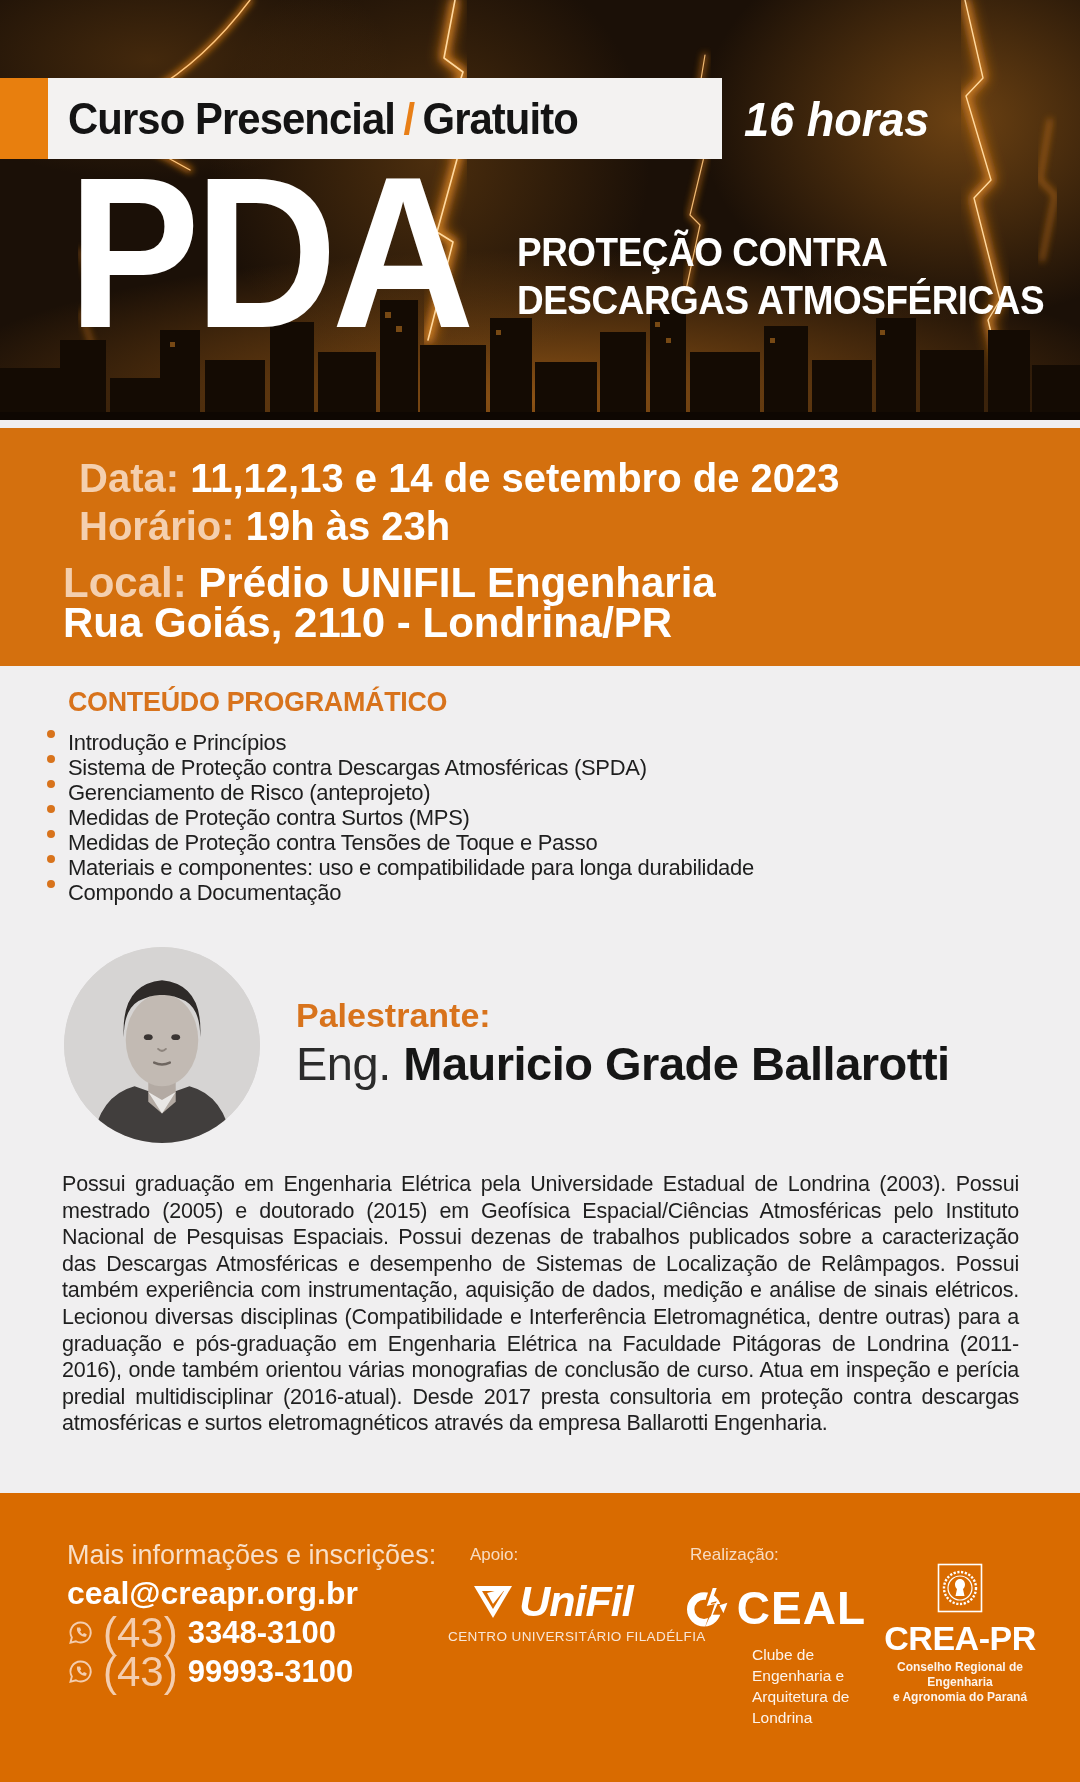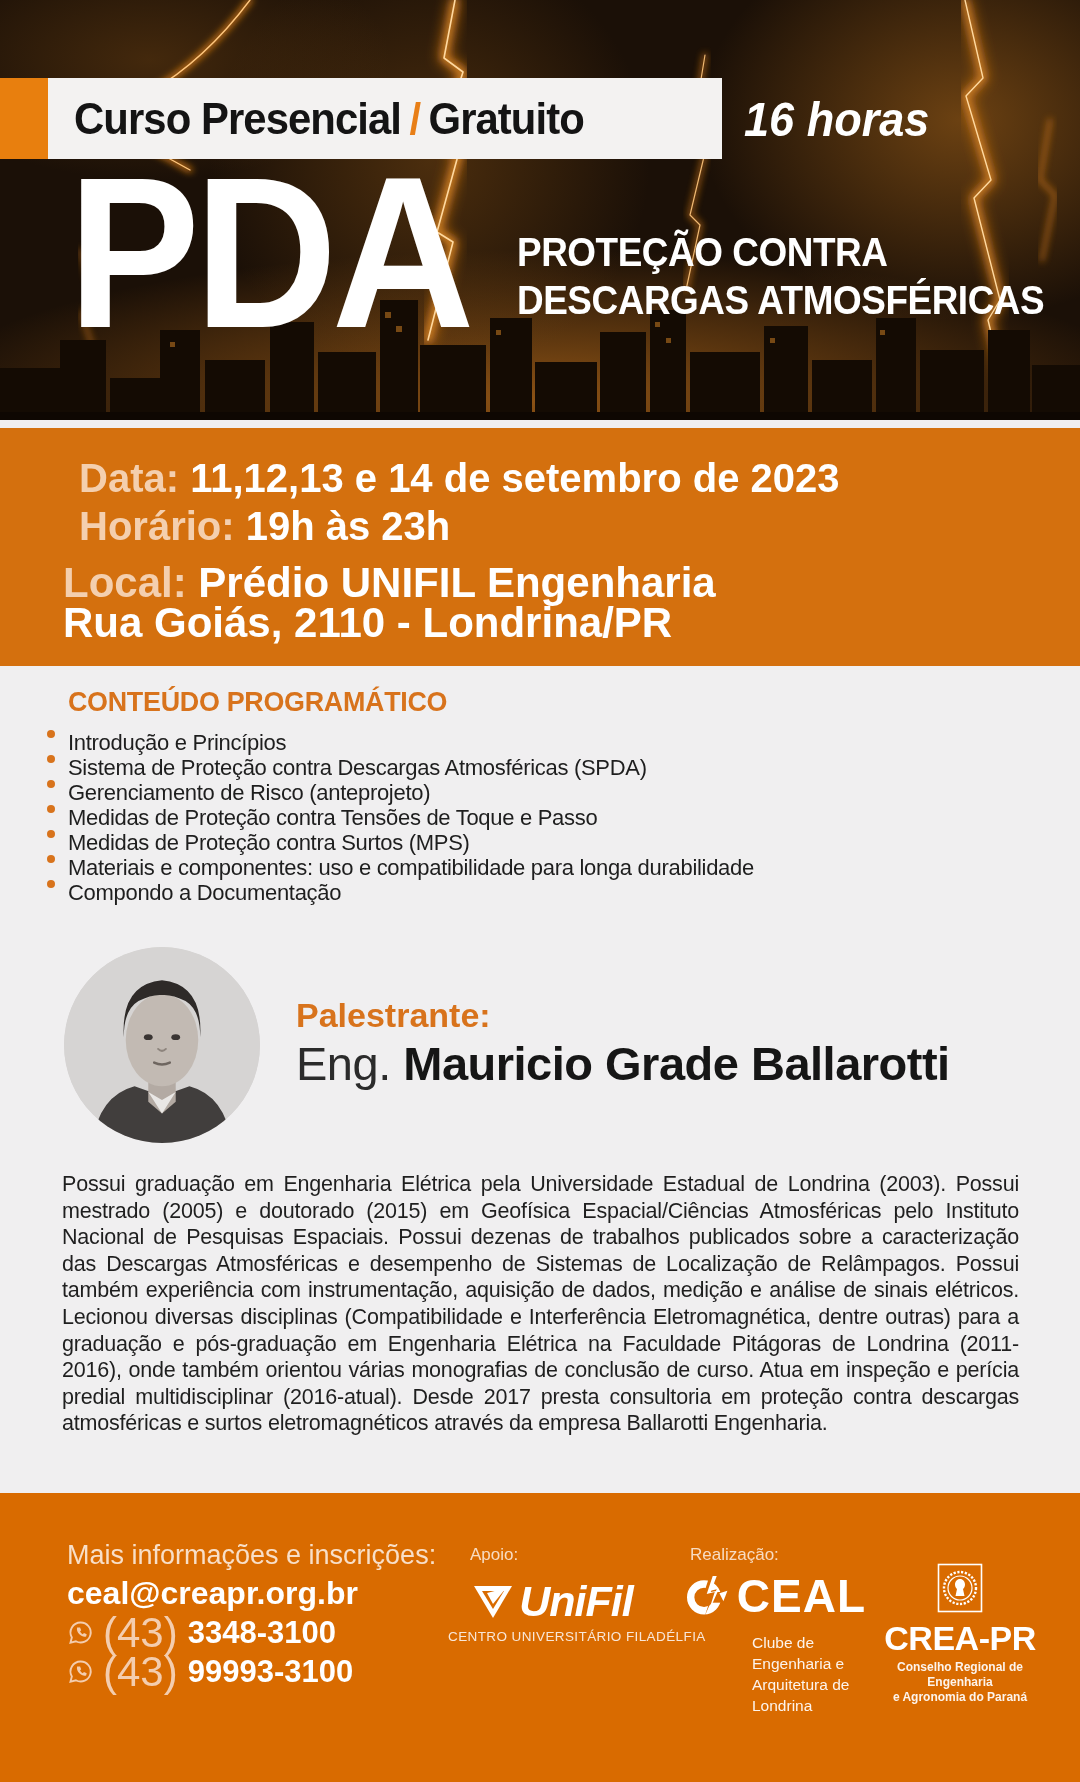--- a/index.html
+++ b/index.html
@@ -4,21 +4,21 @@
 <style>
   * { margin:0; padding:0; box-sizing:border-box; }
   html,body { width:1080px; height:1782px; font-family:"Liberation Sans","DejaVu Sans",sans-serif; }
   .poster { position:relative; width:1080px; height:1782px; overflow:hidden; background:#f0eff0; }
 
   
   .hero { position:absolute; top:0; left:0; width:1080px; height:420px; background:#1b1007; overflow:hidden; }
   .hero svg.bg { position:absolute; top:0; left:0; }
   .banner { position:absolute; top:78px; left:0; width:722px; height:81px; display:flex; }
   .banner-block { width:48px; height:100%; background:#e87f0e; }
-  .banner-white { flex:1; background:#f3f2f1; display:flex; align-items:center; padding-left:26px; }
+  .banner-white { flex:1; background:#f3f2f1; display:flex; align-items:center; padding-left:20px; }
   .banner-text { font-size:45px; font-weight:bold; color:#141414; letter-spacing:-1px; transform:scaleX(.93); transform-origin:left center; white-space:nowrap; }
   .banner-text .slash { color:#e87f17; padding:0 9px; }
   .duration { position:absolute; left:744px; top:78px; height:81px; display:flex; align-items:center; }
   .duration span { font-size:49px; font-weight:bold; font-style:italic; color:#ffffff; transform:scaleX(.92); transform-origin:left center; white-space:nowrap; }
   .pda { position:absolute; left:68px; top:140px; font-size:215px; line-height:1.05; font-weight:bold; color:#ffffff; letter-spacing:-6px; transform:scaleX(.92); transform-origin:left top; }
   .hero-title { position:absolute; left:517px; top:228px; color:#ffffff; font-weight:bold; font-size:41px; line-height:48px; letter-spacing:-.5px; transform:scaleX(.90); transform-origin:left top; white-space:nowrap; }
 
   
   .strip { position:absolute; top:420px; left:0; width:1080px; height:8px; background:#f0eff0; }
 
@@ -56,21 +56,21 @@
 
   .apoio-label, .realizacao-label { position:absolute; top:52px; font-size:17px; color:#f8dcc2; }
   .apoio-label { left:470px; }
   .realizacao-label { left:690px; }
 
   .unifil { position:absolute; left:448px; top:84px; width:210px; text-align:center; }
   .unifil-row { display:flex; align-items:center; justify-content:center; }
   .unifil-name { font-size:43px; font-weight:bold; font-style:italic; color:#fff; letter-spacing:-1px; margin-left:6px; }
   .unifil-caption { margin-top:3px; font-size:13.5px; color:#f9e7d8; letter-spacing:.4px; white-space:nowrap; }
 
-  .ceal { position:absolute; left:686px; top:72px; width:180px; }
+  .ceal { position:absolute; left:686px; top:84px; width:180px; }
   .ceal-row { display:flex; align-items:center; }
   .ceal-name { font-size:46px; font-weight:bold; color:#fff; letter-spacing:1px; margin-left:8px; }
   .ceal-caption { margin-left:66px; margin-top:5px; font-size:15.5px; line-height:21px; color:#fdf4ec; }
 
   .crea { position:absolute; left:880px; top:70px; width:160px; text-align:center; }
   .crea-name { font-size:34px; font-weight:bold; color:#fff; letter-spacing:-.5px; margin-top:2px; }
   .crea-caption { font-size:12px; font-weight:bold; color:#fdf4ec; line-height:15px; margin-top:2px; }
 </style>
 </head>
 <body>
@@ -199,25 +199,25 @@
       <li>
           <span class="dot"></span>
           <span>Sistema de Proteção contra Descargas Atmosféricas (SPDA)</span>
         </li>
       <li>
           <span class="dot"></span>
           <span>Gerenciamento de Risco (anteprojeto)</span>
         </li>
       <li>
           <span class="dot"></span>
+          <span>Medidas de Proteção contra Surtos (MPS)</span>
+        </li>
+      <li>
+          <span class="dot"></span>
           <span>Medidas de Proteção contra Tensões de Toque e Passo</span>
-        </li>
-      <li>
-          <span class="dot"></span>
-          <span>Medidas de Proteção contra Surtos (MPS)</span>
         </li>
       <li>
           <span class="dot"></span>
           <span>Materiais e componentes: uso e compatibilidade para longa durabilidade</span>
         </li>
       <li>
           <span class="dot"></span>
           <span>Compondo a Documentação</span>
         </li>
     </ul>

